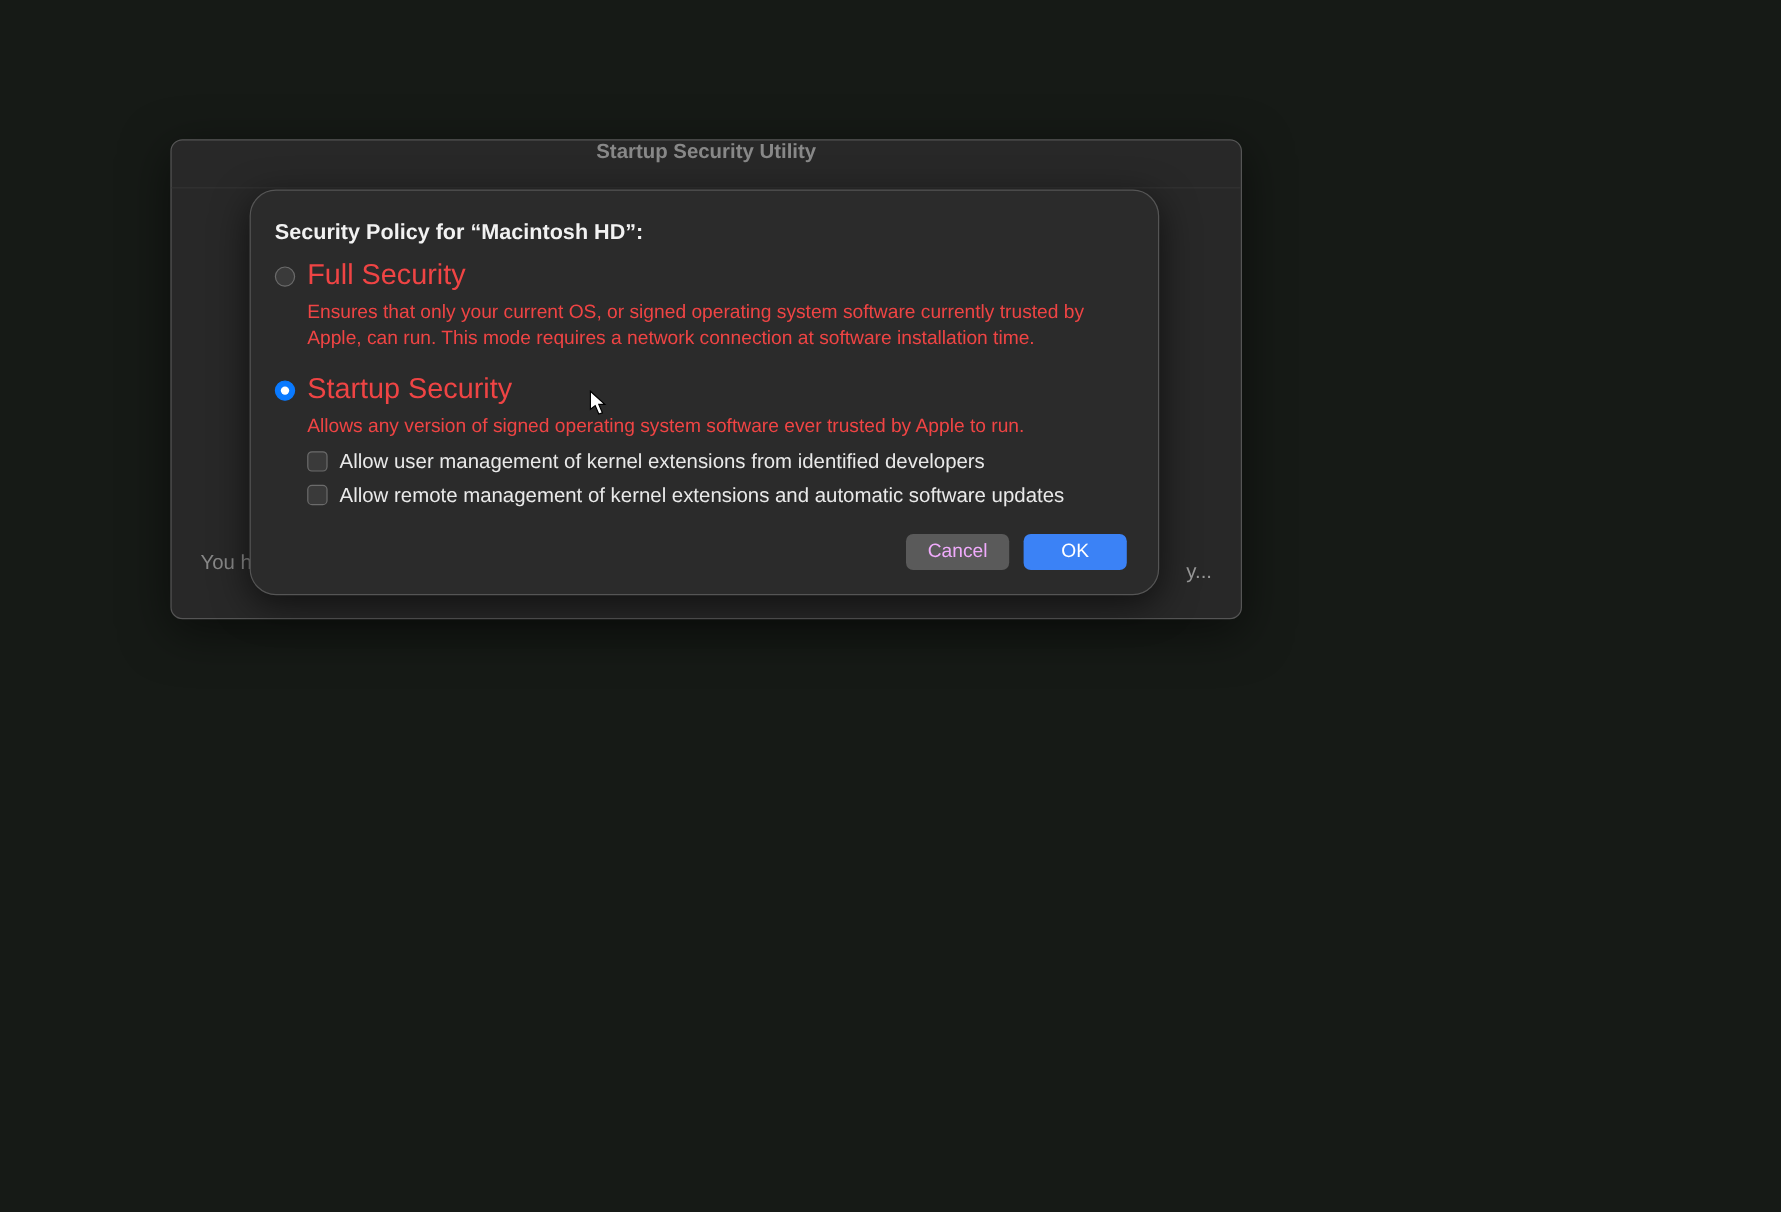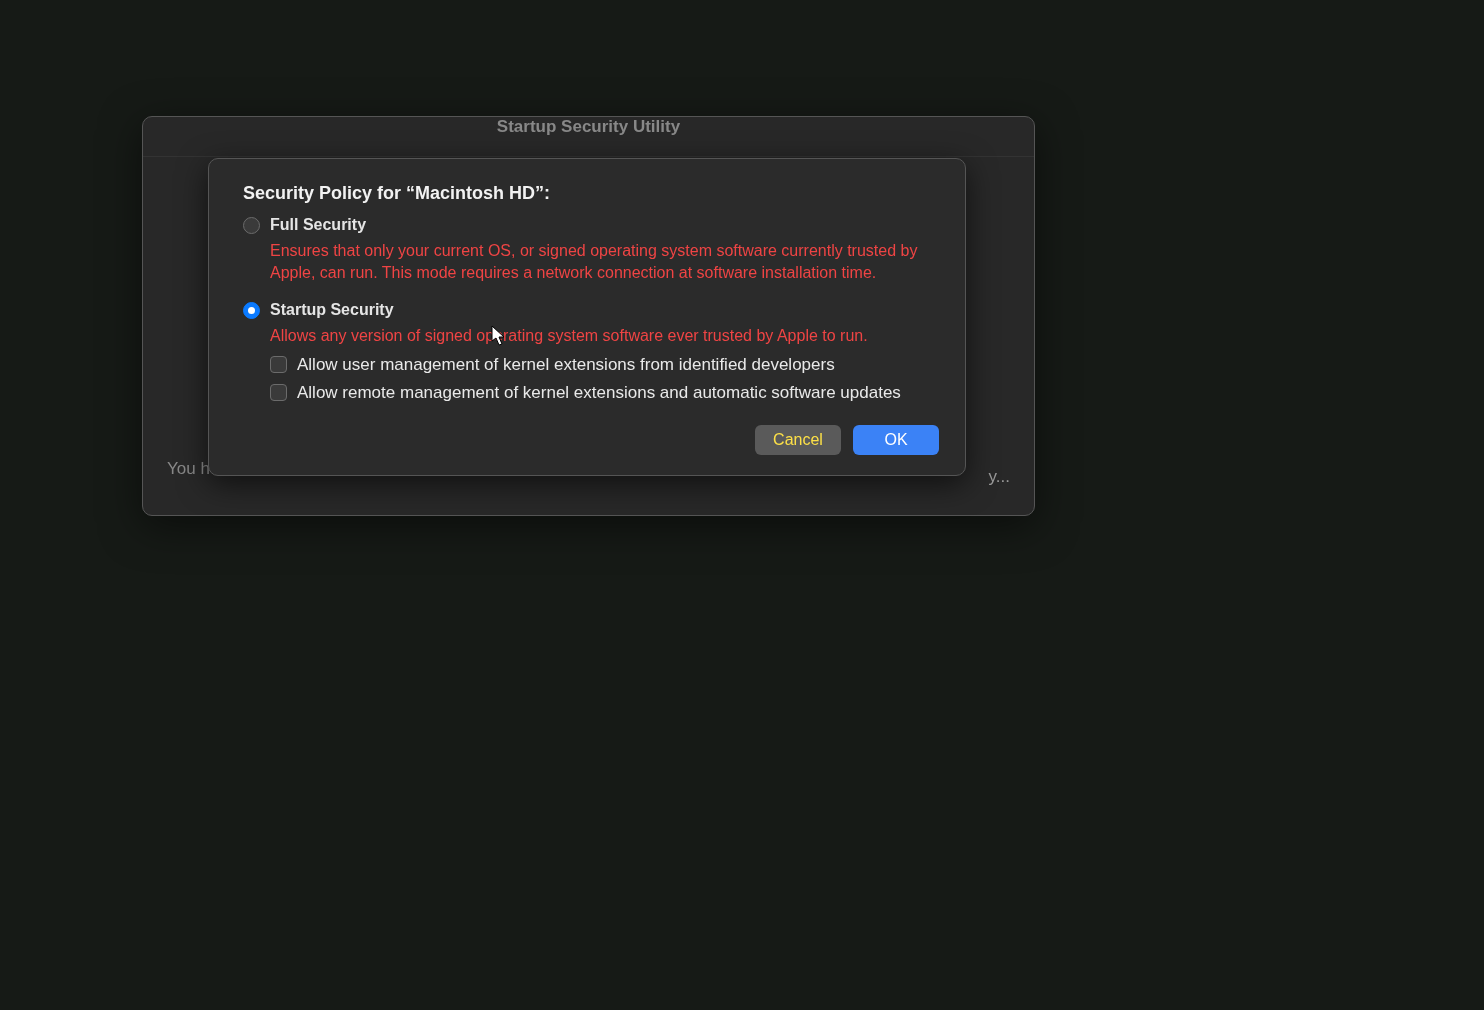--- a/index.html
+++ b/index.html
@@ -58,22 +58,22 @@
     }
 
     
     .sheet {
       position: absolute;
       left: 208px;
       top: 158px;
       width: 758px;
       background: #2b2b2b;
       border: 1px solid #555;
-      border-radius: 10px;
-      padding: 24px 26px 20px 34px;
+      border-radius: 22px;
+      padding: 24px 26px 20px 20px;
       box-shadow: 0 8px 30px rgba(0,0,0,0.6);
       color: #e9e9e9;
     }
     .sheet-title {
       font-size: 18px;
       font-weight: 700;
       color: #f2f2f2;
       margin-bottom: 12px;
     }
     .option {
@@ -101,23 +101,23 @@
       border-color: #0a7aff;
     }
     .radio.selected::after {
       content: "";
       width: 7px;
       height: 7px;
       background: #fff;
       border-radius: 50%;
     }
     .option-label {
-      font-size: 16px;
-      font-weight: 700;
-      color: #e5e5e5;
+      font-size: 24px;
+      font-weight: 400;
+      color: #ef4444;
     }
     .option-desc {
       font-size: 16px;
       color: #ef4444;
       margin-left: 27px;
       line-height: 1.35;
       margin-bottom: 8px;
     }
     .checkbox-row {
       display: flex;
@@ -149,21 +149,21 @@
       height: 30px;
       border-radius: 6px;
       border: none;
       font-size: 16px;
       font-weight: 500;
       cursor: pointer;
       padding: 0 18px;
     }
     .btn-cancel {
       background: #5a5a5a;
-      color: #fde047;
+      color: #f0abfc;
     }
     .btn-ok {
       background: #3b82f6;
       color: #fff;
     }
     
     
     .cursor {
       position: absolute;
       left: 491px;

